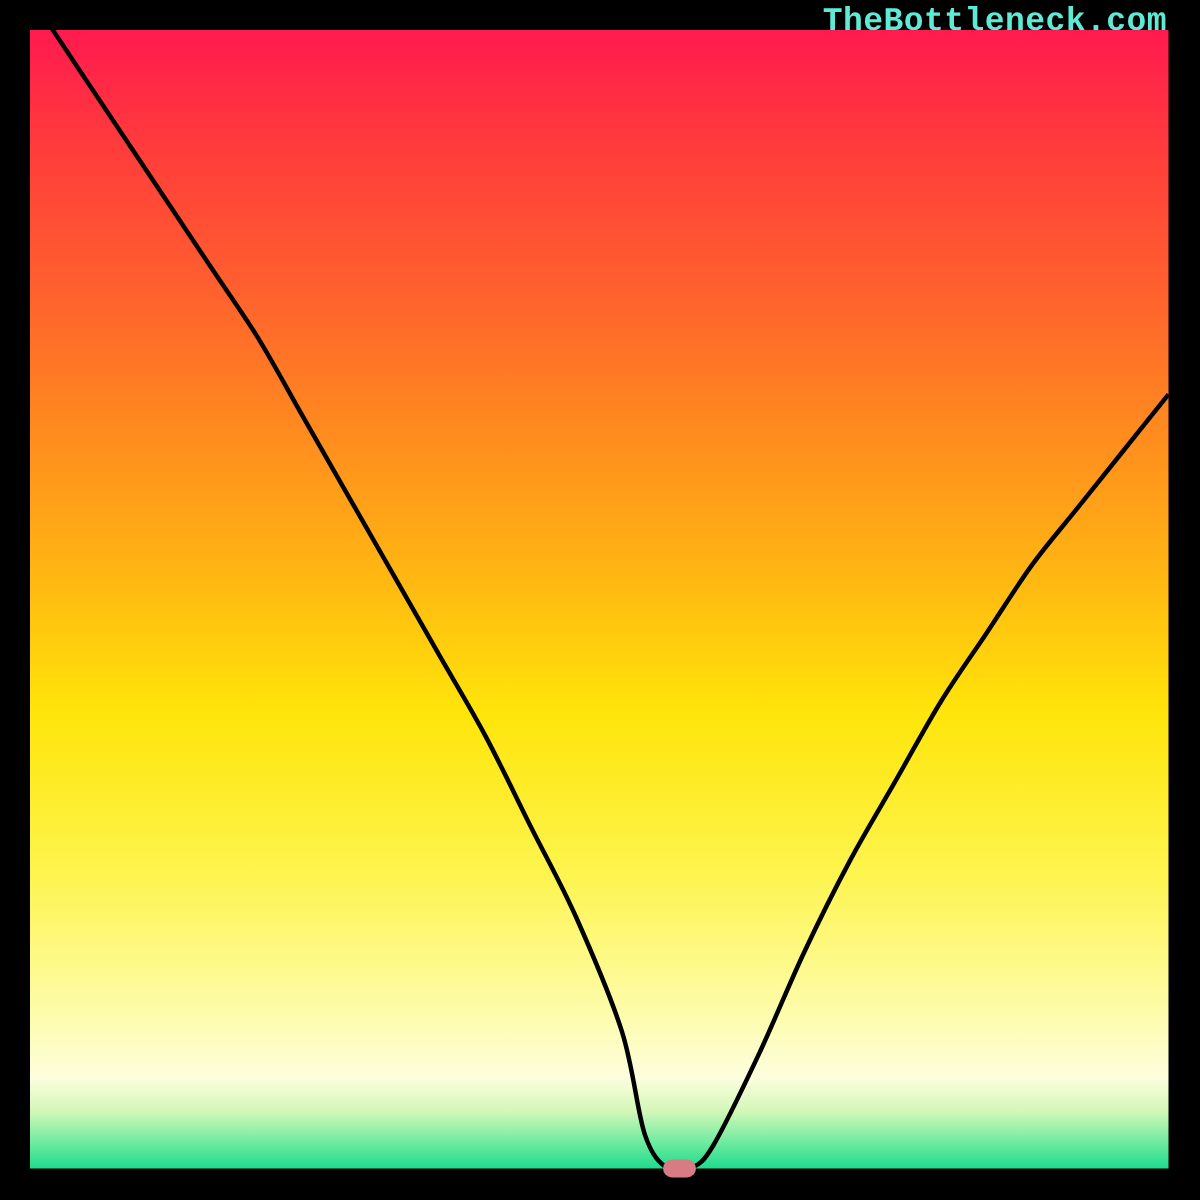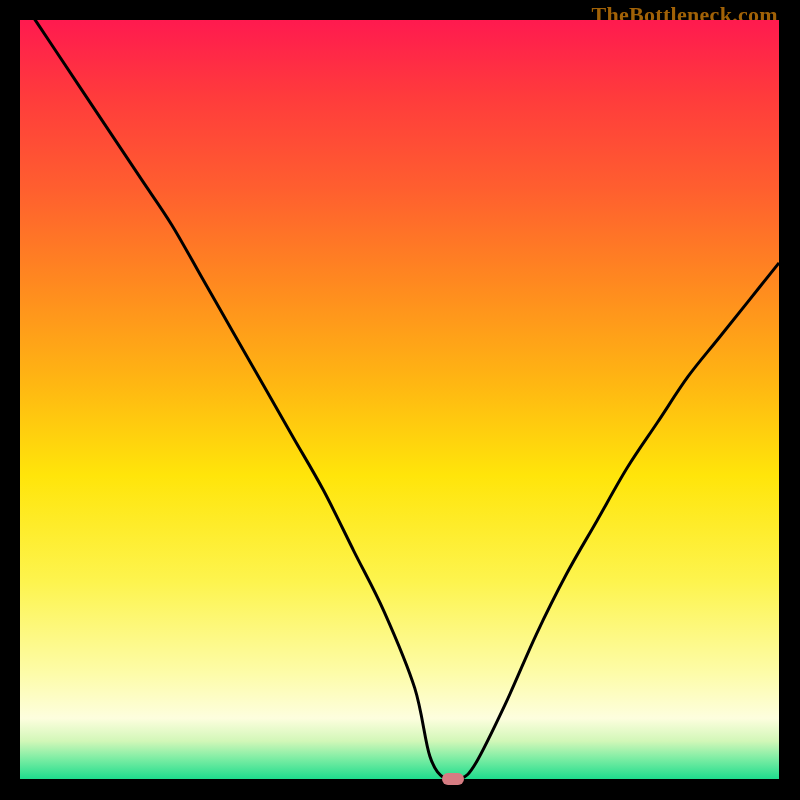--- a/index.html
+++ b/index.html
@@ -34,24 +34,24 @@
       #fdfede 92%,
       #d2f7b8 95%,
       #76eca2 97.5%,
       #1edc8d 100%
     );
   }
   .watermark {
     position: absolute;
     top: 2px;
     right: 22px;
-    font-family: Liberation Serif, serif;
+    font-family: Liberation Mono, monospace;
     font-size: 22px;
     font-weight: 600;
-    color: #a16207;
+    color: #5eead4;
     letter-spacing: 0.3px;
   }
   svg.curve {
     position: absolute;
     left: 0;
     top: 0;
     width: 759px;
     height: 759px;
     overflow: visible;
   }

